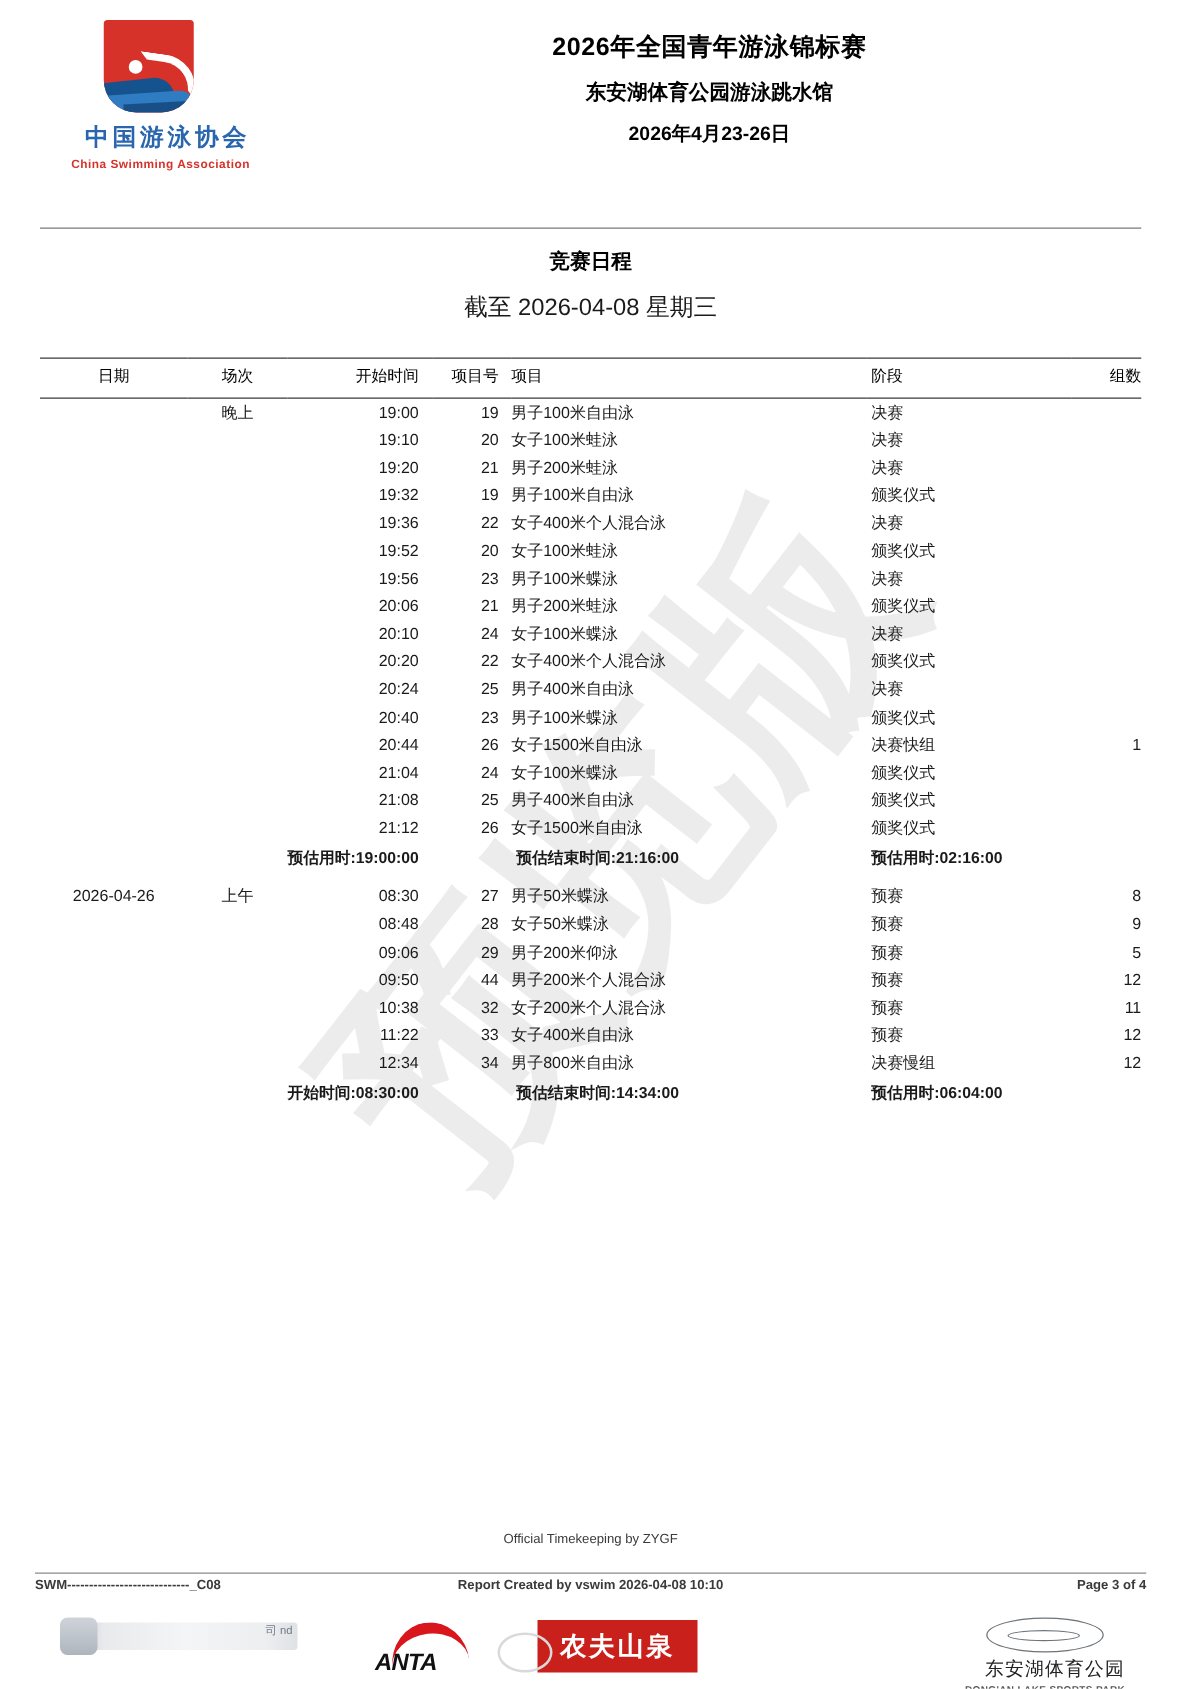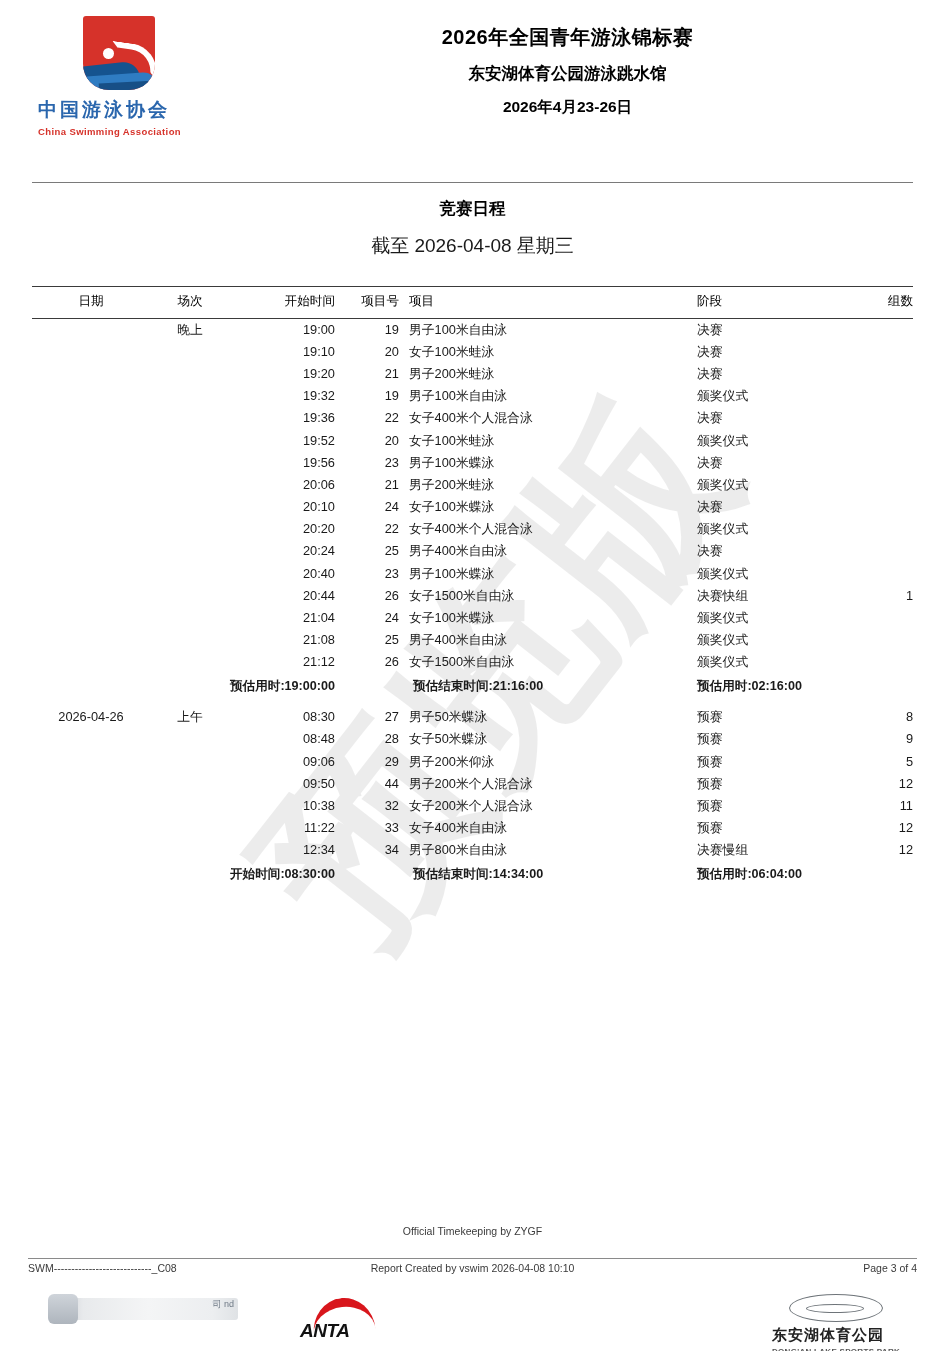--- a/index.html
+++ b/index.html
@@ -19,21 +19,21 @@
   
   .header {
     position: relative;
     height: 150px;
   }
   .logo-block {
     position: absolute;
     left: 38px;
     top: 16px;
     width: 162px;
-    text-align: left;
+    text-align: right;
   }
   .logo-mark {
     width: 72px;
     height: 74px;
     margin: 0 auto;
     position: relative;
     background: #d6322a;
     border-radius: 3px 3px 26px 26px;
     overflow: hidden;
   }
@@ -248,20 +248,21 @@
     background: #8a8a8a;
   }
   .foot-row {
     position: absolute;
     left: 28px;
     right: 28px;
     top: 1262px;
     height: 16px;
     font-size: 10.5px;
     color: #3a3a3a;
+    font-weight: bold;
   }
   .foot-left   { position: absolute; left: 0; }
   .foot-center { position: absolute; left: 0; right: 0; text-align: center; }
   .foot-right  { position: absolute; right: 0; }
 
   
   .sponsors {
     position: absolute;
     left: 0; right: 0;
     top: 1290px;
@@ -351,21 +352,21 @@
     border: 1.5px solid #6e7479;
     border-radius: 50%;
     position: relative;
     margin: 0 auto 4px auto;
   }
   .dal-mark::after {
     content: ""; position: absolute; left: 16px; top: 9px;
     width: 56px; height: 7px;
     border: 1.5px solid #6e7479; border-radius: 50%;
   }
-  .dal-cn { font-size: 15px; font-weight: 700; color: #222; letter-spacing: 1px; text-align: left; }
+  .dal-cn { font-size: 15px; font-weight: 400; color: #222; letter-spacing: 1px; text-align: right; }
   .dal-en { font-size: 8px; font-weight: 700; color: #555; letter-spacing: 0.3px; text-align: center; margin-top: 2px; }
 </style>
 </head>
 <body>
 
 <div class="header">
   <div class="logo-block">
     <div class="logo-mark">
       <div class="swimmer-head"></div>
       <div class="swimmer-arm"></div>
@@ -654,20 +655,28 @@
     </div>
   </div>
 
   <div class="sp sp-anta">
     <div style="position:relative;width:80px;height:44px;">
       <div class="anta-swoosh"></div>
       <div class="anta-word">ANTA</div>
     </div>
   </div>
 
+  <div class="sp sp-nongfu">
+    <div style="position:relative;">
+      <div class="weibo-ring"></div>
+      <div class="nongfu-box">
+        <span class="nongfu-txt">农夫山泉</span>
+      </div>
+    </div>
+  </div>
 
 
   <div class="sp sp-dal">
     <div>
       <div class="dal-mark"></div>
       <div class="dal-cn">东安湖体育公园</div>
       <div class="dal-en">DONG'AN LAKE SPORTS PARK</div>
     </div>
   </div>
 </div>

